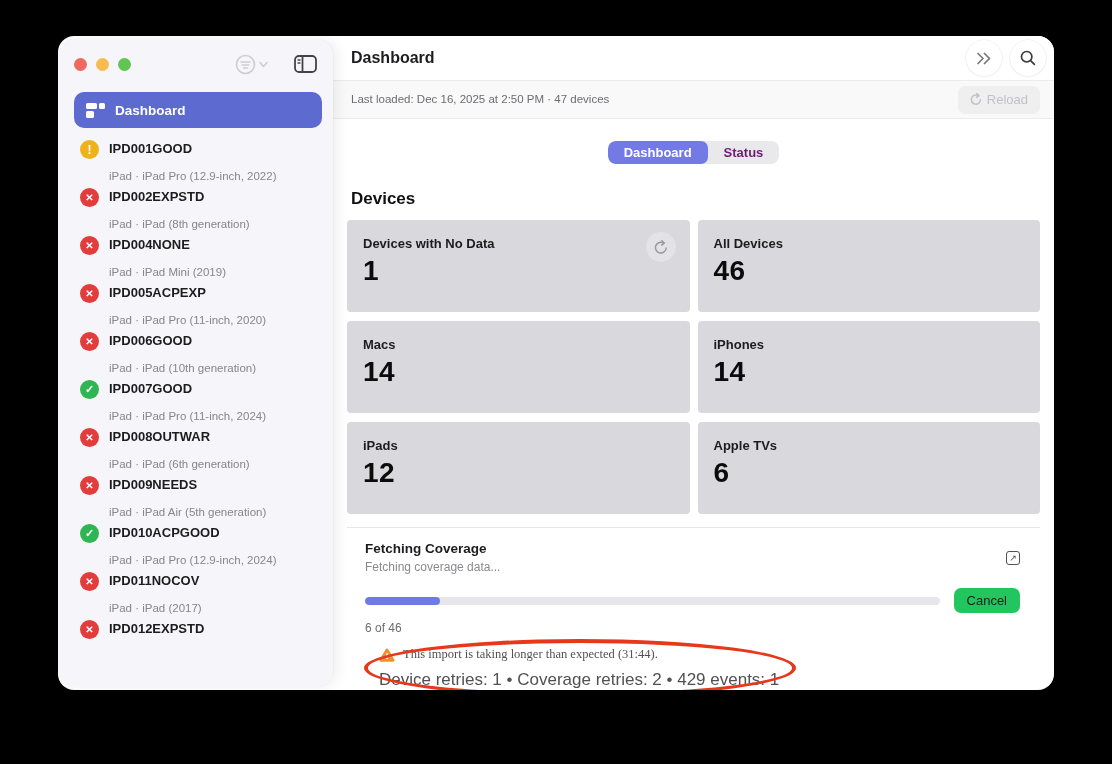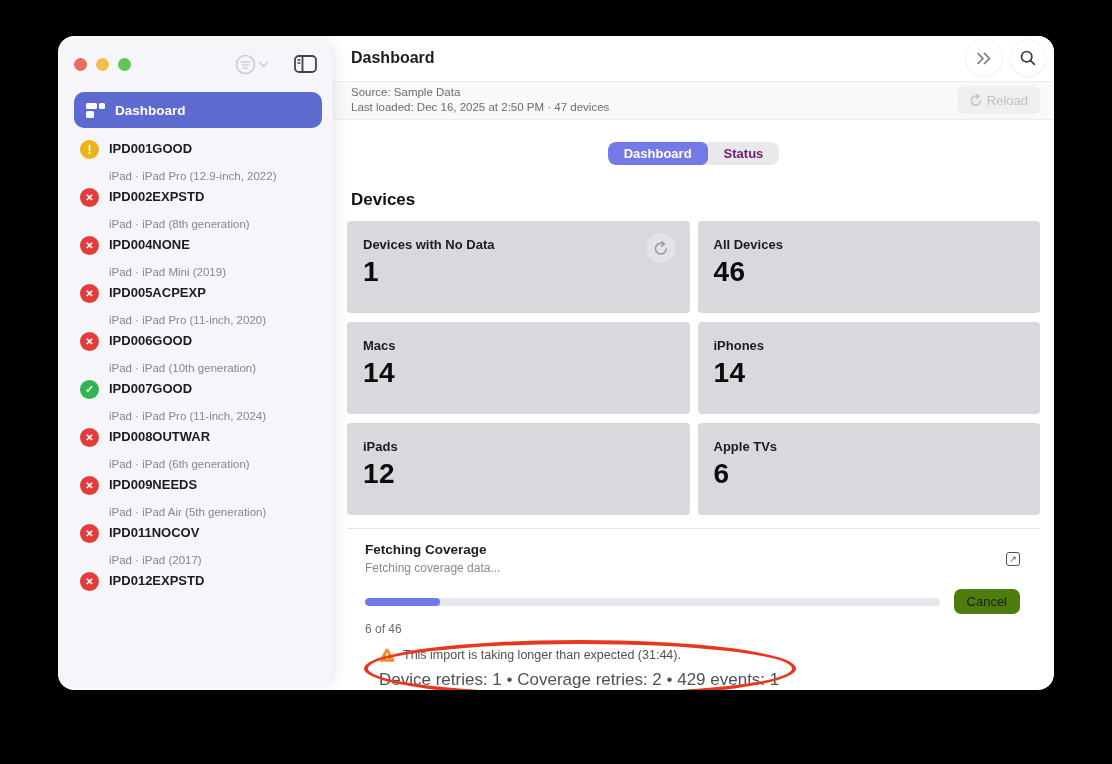--- a/index.html
+++ b/index.html
@@ -69,25 +69,25 @@
   
   .coverage { border-top:1px solid #e6e6e6; margin-top:13px; padding:13px 20px 0 18px; position:relative; }
   .cov-head { display:flex; align-items:center; }
   .cov-title { font-size:13.5px; font-weight:700; color:#1c1c1e; }
   .cov-sub { font-size:12px; color:#8a8a8e; margin-top:4px; }
   .open-icon { margin-left:auto; width:14px; height:14px; border:1.2px solid #515154; border-radius:3px;
                display:flex; align-items:center; justify-content:center; font-size:9px; color:#515154; cursor:pointer; }
   .progress-row { display:flex; align-items:center; gap:14px; margin-top:14px; }
   .progress-track { flex:1; height:8px; border-radius:4px; background:#e7e6ea; overflow:hidden; }
   .progress-fill { height:100%; border-radius:4px; background:#6e7be4; }
-  .cancel-btn { background:#4d7c0f; border-radius:7px; font-size:13px; color:#1d1d1f; padding:5px 13px; cursor:pointer; }
+  .cancel-btn { background:#22c55e; border-radius:7px; font-size:13px; color:#1d1d1f; padding:5px 13px; cursor:pointer; }
   .progress-count { font-size:12px; color:#6c6c70; margin-top:8px; }
 
   .warning-wrap { position:relative; width:fit-content; margin-top:12px; margin-left:14px; }
-  .warning-line1 { display:flex; align-items:center; gap:8px; font-size:12.5px; color:#515154; }
+  .warning-line1 { display:flex; align-items:center; gap:8px; font-size:12.5px; color:#515154;font-family:Liberation Serif, serif; }
   .warning-line2 { font-size:17px; color:#515154; margin-top:8px; }
   .warning-annotation { position:absolute; left:-15px; right:-17px; top:-8px; bottom:-7px;
                         border:4.5px solid #e8381c; border-radius:50%; pointer-events:none; }
 
   svg { display:block; }
 </style>
 </head>
 <body>
 
 <div class="window">
@@ -190,20 +190,27 @@
           </div>
       </div>
       <div class="device-row">
         <div class="status-dot" data-status="error"></div>
         <div class="device-texts">
             <div class="device-name">IPD009NEEDS</div>
         <div class="device-model">iPad · iPad Air (5th generation)</div>
           </div>
       </div>
       <div class="device-row">
+        <div class="status-dot" data-status="success"></div>
+        <div class="device-texts">
+            <div class="device-name">IPD010ACPGOOD</div>
+        <div class="device-model">iPad · iPad Pro (12.9-inch, 2024)</div>
+          </div>
+      </div>
+      <div class="device-row">
         <div class="status-dot" data-status="error"></div>
         <div class="device-texts">
             <div class="device-name">IPD011NOCOV</div>
         <div class="device-model">iPad · iPad (2017)</div>
           </div>
       </div>
       <div class="device-row">
         <div class="status-dot" data-status="error"></div>
         <div class="device-texts">
             <div class="device-name">IPD012EXPSTD</div>
@@ -231,21 +238,20 @@
               <circle cx="6.7" cy="6.7" r="5.2" fill="none" stroke="#3c3c40" stroke-width="1.7"></circle>
               <line x1="10.6" y1="10.6" x2="14.4" y2="14.4" stroke="#3c3c40" stroke-width="1.7" stroke-linecap="round"></line>
             </svg>
           </span>
         </div>
       </div>
     </div>
 
     <div class="infobar">
       <div class="info-lines">
-        <div>Source: Sample Data</div>
         <div>Last loaded: Dec 16, 2025 at 2:50 PM · 47 devices</div>
       </div>
       <div class="reload-btn">
         <span>
           <svg width="12" height="13" viewBox="0 0 12 13">
             <path d="M10.5 6.8 A4.6 4.6 0 1 1 7.8 2.4" fill="none" stroke="#c2c1c6" stroke-width="1.5" stroke-linecap="round"></path>
             <path d="M6.8 0.6 L9 2.6 L6.6 4.4" fill="none" stroke="#c2c1c6" stroke-width="1.5" stroke-linecap="round" stroke-linejoin="round"></path>
           </svg>
         </span>
         <span>Reload</span>

